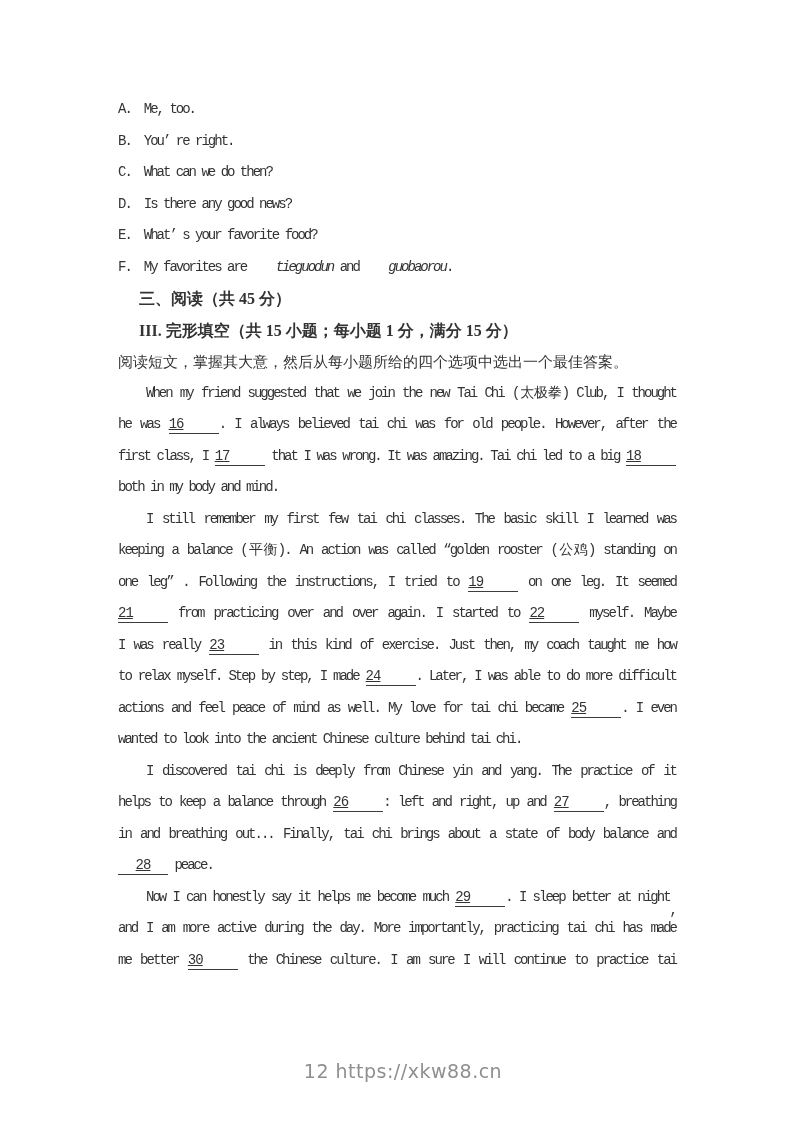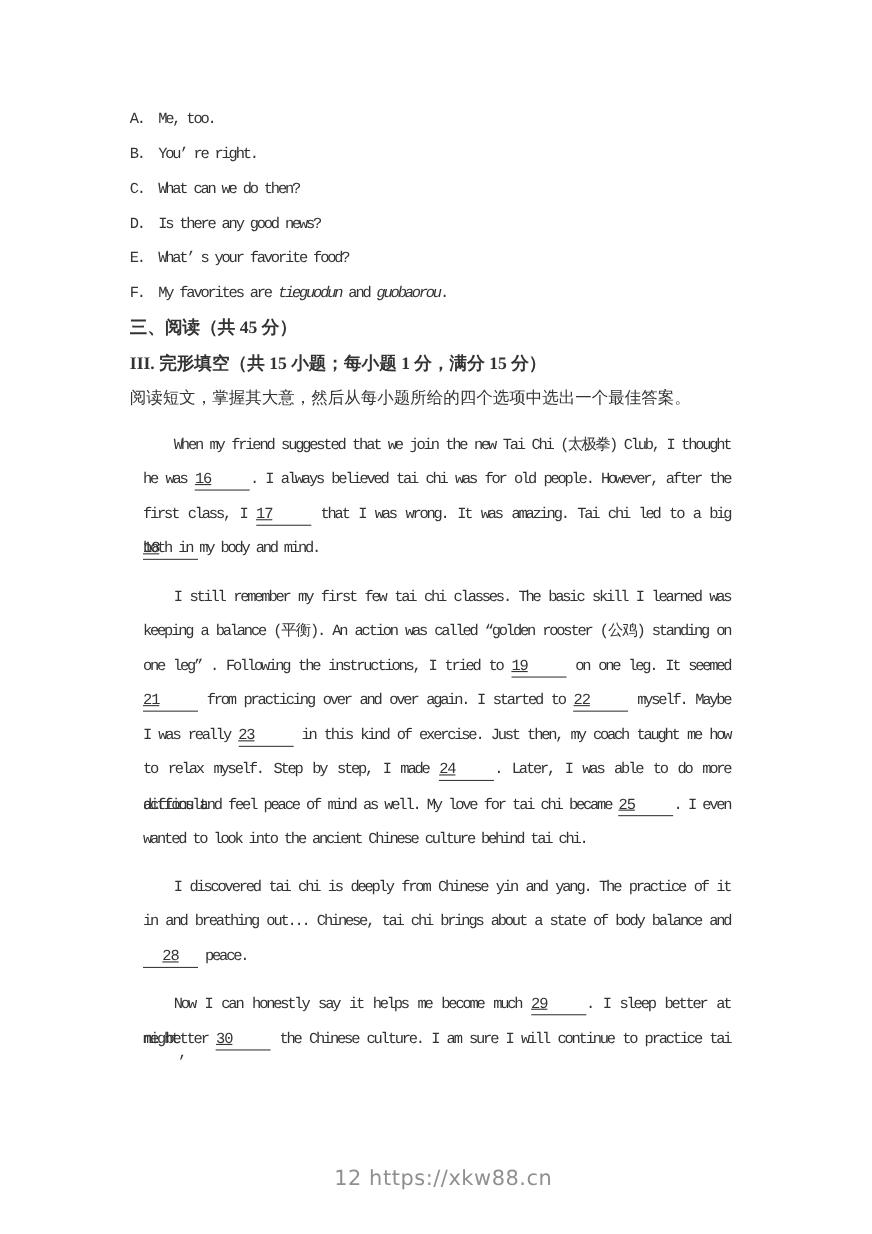--- a/index.html
+++ b/index.html
@@ -25,45 +25,46 @@
     white-space: normal;
   }
   
   .just {
     text-align: justify;
     text-align-last: justify;
     text-justify: inter-word;
   }
   .indent { text-indent: 28px; }
   .opt-label { margin-right: 13px; }
-  .it { font-style: italic; }
+  .it { font-style: italic; margin-left: 23px; }
   .blank {
     display: inline-block;
     width: 50px;
     text-align: center;
     text-indent: 0;
     letter-spacing: -1px;
     line-height: 17px;
     height: 17px;
     border-bottom: 1.5px solid #3c3c3c;
     text-decoration: underline;
   }
   .drop { position: relative; top: 13px; }
   .heading, .subheading {
     font-family: "Liberation Serif", "DejaVu Serif", serif;
     font-weight: bold;
     font-size: 16px;
     letter-spacing: 0;
+    margin-left: 21px;
   }
   .instructions {
     font-family: Liberation Sans, sans-serif;
     font-size: 15px;
     letter-spacing: 0;
   }
-  .para { margin: 12px; }
+  .para { margin: 0; }
   .footer {
     position: absolute;
     left: 13px; right: 0;
     top: 1060px;
     text-align: center;
     font-family: "DejaVu Sans", "Liberation Sans", sans-serif;
     font-size: 19px;
     color: #8f8f8f;
     letter-spacing: 0.5px;
   }
@@ -98,24 +99,26 @@
         <div class="line just">keeping a balance (平衡). An action was called “golden rooster (公鸡) standing on</div>
         <div class="line just">one leg” . Following the instructions, I tried to <span class="blank">19</span> on one leg. It seemed</div>
         <div class="line just"><span class="blank">21</span> from practicing over and over again. I started to <span class="blank">22</span> myself. Maybe</div>
         <div class="line just">I was really <span class="blank">23</span> in this kind of exercise. Just then, my coach taught me how</div>
         <div class="line just">to relax myself. Step by step, I made <span class="blank">24</span>. Later, I was able to do more difficult</div>
         <div class="line just">actions and feel peace of mind as well. My love for tai chi became <span class="blank">25</span>. I even</div>
         <div class="line">wanted to look into the ancient Chinese culture behind tai chi.</div>
       </div>
       <div class="para">
         <div class="line just indent">I discovered tai chi is deeply from Chinese yin and yang. The practice of it</div>
-        <div class="line just">in and breathing out... Chinese, tai chi brings about a state of body balance and</div>
+        <div class="line just">helps to keep a balance through <span class="blank">26</span>: left and right, up and <span class="blank">27</span>, breathing</div>
+        <div class="line just">in and breathing out... Finally, tai chi brings about a state of body balance and</div>
         <div class="line"><span class="blank">28</span> peace.</div>
       </div>
       <div class="para">
         <div class="line just indent">Now I can honestly say it helps me become much <span class="blank">29</span>. I sleep better at night<span class="drop">,</span></div>
+        <div class="line just">and I am more active during the day. More importantly, practicing tai chi has made</div>
         <div class="line just">me better <span class="blank">30</span> the Chinese culture. I am sure I will continue to practice tai</div>
       </div>
     </div>
 
 </div>
 
 <div class="footer">12 https://xkw88.cn</div>
 
 </body></html>

